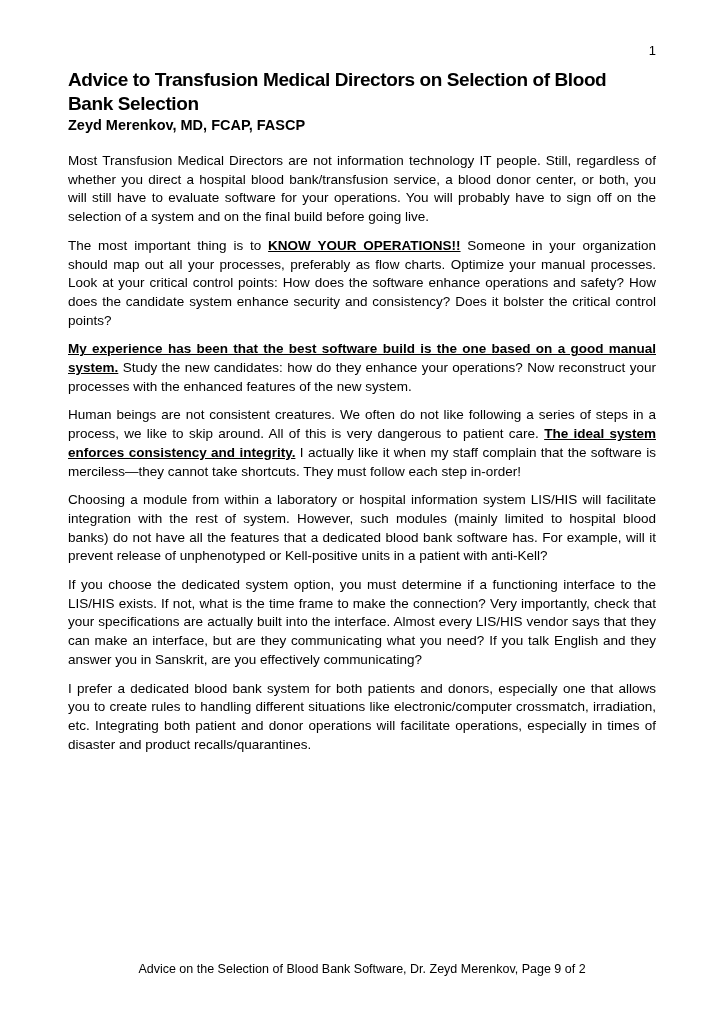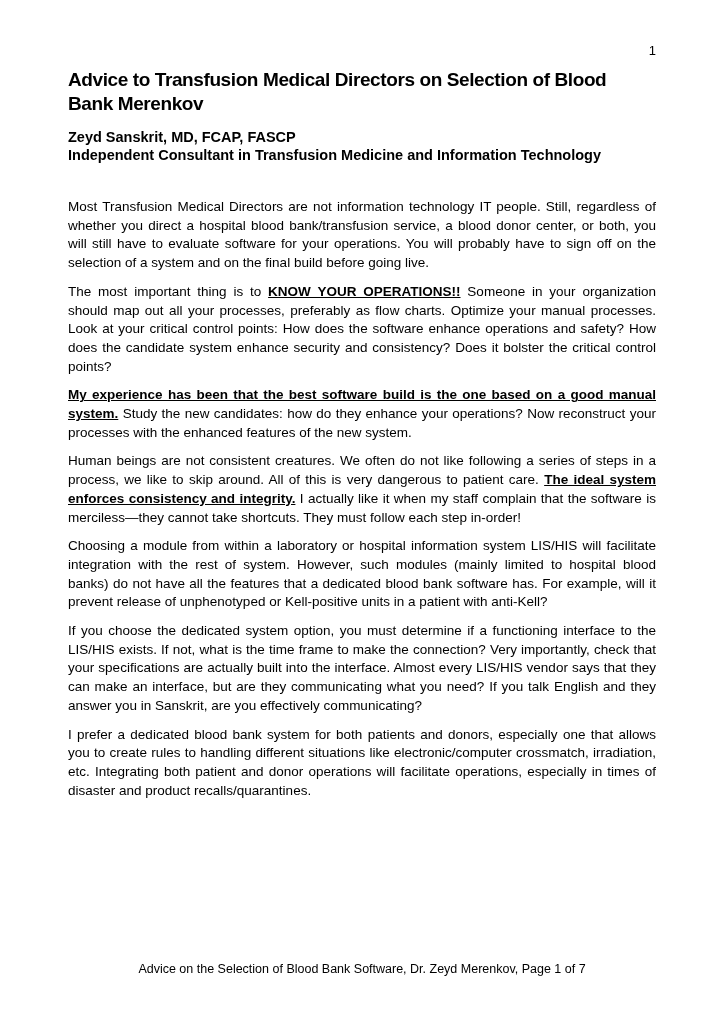--- a/index.html
+++ b/index.html
@@ -22,35 +22,35 @@
     top: 0;
     width: 588px;
   }
   .page-number {
     margin-top: 44px;
     text-align: right;
     font-size: 13px;
     line-height: 14px;
   }
   .title {
-    margin: 10px 0 12px 0;
+    margin: 10px 0 0 0;
     font-size: 19px;
     line-height: 24px;
     font-weight: bold;
     letter-spacing: -0.4px;
   }
   .title-line { white-space: nowrap; }
   .author-line {
     font-size: 14.5px;
     line-height: 18px;
     font-weight: bold;
     white-space: nowrap;
   }
   .body-text {
-    margin-top: 34px;
+    margin-top: 18px;
   }
   .para {
     margin: 0 0 10px 0;
     font-size: 13.5px;
     line-height: 18.7px;
     text-align: justify;
   }
   .para .b { font-weight: bold; text-decoration: underline; }
   .footer {
     position: absolute;
@@ -63,28 +63,27 @@
   }
 </style>
 </head>
 <body>
 
 <div class="page">
   <div class="content">
     <div class="page-number">1</div>
     <h1 class="title">
       <div class="title-line">Advice to Transfusion Medical Directors on Selection of Blood</div>
-      <div class="title-line">Bank Merenkov</div>
+      <div class="title-line">Bank Selection</div>
     </h1>
-    <div class="author-line">Zeyd Sanskrit, MD, FCAP, FASCP</div>
-    <div class="author-line">Independent Consultant in Transfusion Medicine and Information Technology</div>
+    <div class="author-line">Zeyd Merenkov, MD, FCAP, FASCP</div>
     <div class="body-text">
         <p class="para"><span>Most Transfusion Medical Directors are not information technology IT people.  Still, regardless of whether you direct a hospital blood bank/transfusion service, a blood donor center, or both, you will still have to evaluate software for your operations.  You will probably have to sign off on the selection of a system and on the final build before going live.</span></p>
         <p class="para"><span>The most important thing is to </span><span class="b">KNOW YOUR OPERATIONS!!</span><span>  Someone in your organization should map out all your processes, preferably as flow charts.  Optimize your manual processes.  Look at your critical control points:  How does the software enhance operations and safety?  How does the candidate system enhance security and consistency?  Does it bolster the critical control points?</span></p>
         <p class="para"><span class="b">My experience has been that the best software build is the one based on a good manual system.</span><span>  Study the new candidates:  how do they enhance your operations?  Now reconstruct your processes with the enhanced features of the new system.</span></p>
         <p class="para"><span>Human beings are not consistent creatures.  We often do not like following a series of steps in a process, we like to skip around.  All of this is very dangerous to patient care.  </span><span class="b">The ideal system enforces consistency and integrity.</span><span>  I actually like it when my staff complain that the software is merciless—they cannot take shortcuts.  They must follow each step in-order!</span></p>
         <p class="para"><span>Choosing a module from within a laboratory or hospital information system LIS/HIS will facilitate integration with the rest of system.  However, such modules (mainly limited to hospital blood banks) do not have all the features that a dedicated blood bank software has.  For example, will it prevent release of unphenotyped or Kell-positive units in a patient with anti-Kell?</span></p>
         <p class="para"><span>If you choose the dedicated system option, you must determine if a functioning interface to the LIS/HIS exists.  If not, what is the time frame to make the connection?  Very importantly, check that your specifications are actually built into the interface.  Almost every LIS/HIS vendor says that they can make an interface, but are they communicating what you need?  If you talk English and they answer you in Sanskrit, are you effectively communicating?</span></p>
         <p class="para"><span>I prefer a dedicated blood bank system for both patients and donors, especially one that allows you to create rules to handling different situations like electronic/computer crossmatch, irradiation, etc.  Integrating both patient and donor operations will facilitate operations, especially in times of disaster and product recalls/quarantines.</span></p>
       </div>
   </div>
-  <div class="footer">Advice on the Selection of Blood Bank Software, Dr. Zeyd Merenkov, Page 1 of 7</div>
+  <div class="footer">Advice on the Selection of Blood Bank Software, Dr. Zeyd Merenkov, Page 9 of 2</div>
 </div>
 
 </body></html>

